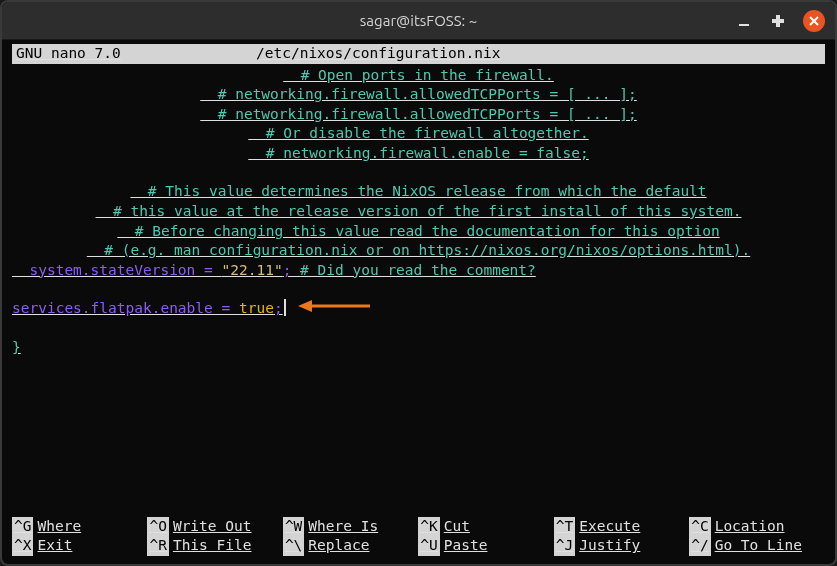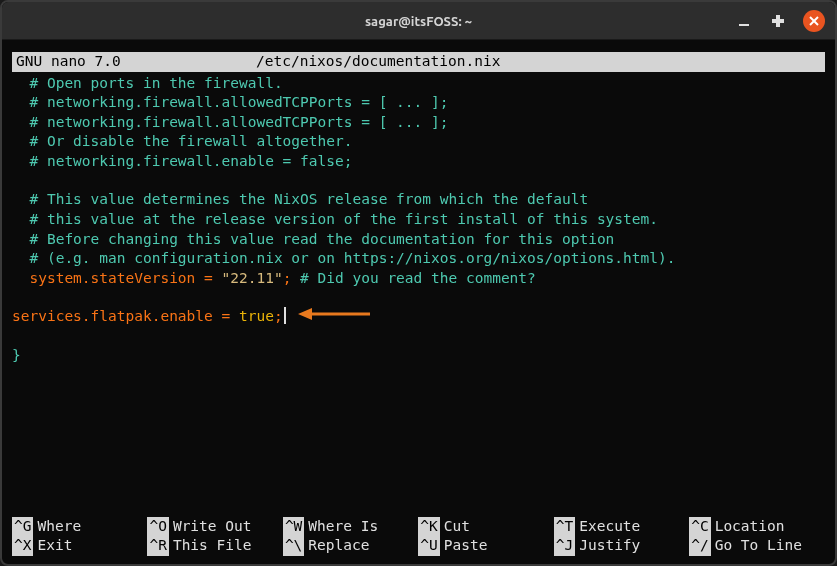--- a/index.html
+++ b/index.html
@@ -25,23 +25,23 @@
       background: #2d2d2d;
       display: flex;
       align-items: center;
       justify-content: center;
       position: relative;
       border-bottom: 1px solid #1a1a1a;
       border-radius: 6px 6px 0 0;
     }
     .titlebar-title {
       color: #d4d4d4;
-      font-size: 13px;
+      font-size: 15px;
       font-family: 'Ubuntu', sans-serif;
-      font-weight: bold;
+      font-weight: normal;
     }
     .window-controls {
       position: absolute;
       right: 10px;
       display: flex;
       gap: 16px;
       align-items: center;
     }
     .ctrl-btn {
       width: 18px;
@@ -55,37 +55,38 @@
     .ctrl-close {
       width: 22px;
       height: 22px;
       border-radius: 50%;
       background: #e95420;
       color: #fff;
       font-weight: bold;
     }
     .terminal {
       flex: 1;
-      padding: 12px 10px 8px 10px;
+      padding: 4px 10px 8px 10px;
       color: #e0e0e0;
       line-height: 1.35;
       position: relative;
+      text-decoration: underline;
     }
     .nano-header {
       background: #d4d4d4;
       color: #000;
       display: flex;
       padding: 0 4px;
       margin-bottom: 2px;
     }
     .nano-header .app { width: 240px; }
     .nano-header .file { flex: 1; }
     .line { white-space: pre; min-height: 19px; }
-    .comment { color: #4ec9b0; }
-    .code { color: #f97316; }
+    .comment { color: #4ec9b0; text-align: center; }
+    .code { color: #8b5cf6; }
     .string { color: #d7ba7d; }
     .keyword { color: #eab308; }
     .brace { color: #4ec9b0; }
     .cursor {
       display: inline-block;
       width: 2px;
       height: 17px;
       background: #e0e0e0;
       vertical-align: text-bottom;
       margin-left: 1px;
@@ -140,21 +141,21 @@
             <line x1="9" y1="1" x2="1" y2="9" stroke="#fff" stroke-width="2"></line>
           </svg>
       </div>
     </div>
   </div>
 
   <div class="terminal">
     <div class="term-body">
     <div class="nano-header">
       <span class="app">  GNU nano 7.0</span>
-      <span class="file">/etc/nixos/documentation.nix</span>
+      <span class="file">/etc/nixos/configuration.nix</span>
     </div>
 
     <div class="content">
       <div class="line comment">  # Open ports in the firewall.</div>
       <div class="line comment">  # networking.firewall.allowedTCPPorts = [ ... ];</div>
       <div class="line comment">  # networking.firewall.allowedTCPPorts = [ ... ];</div>
       <div class="line comment">  # Or disable the firewall altogether.</div>
       <div class="line comment">  # networking.firewall.enable = false;</div>
       <div class="line"></div>
       <div class="line comment">  # This value determines the NixOS release from which the default</div>

